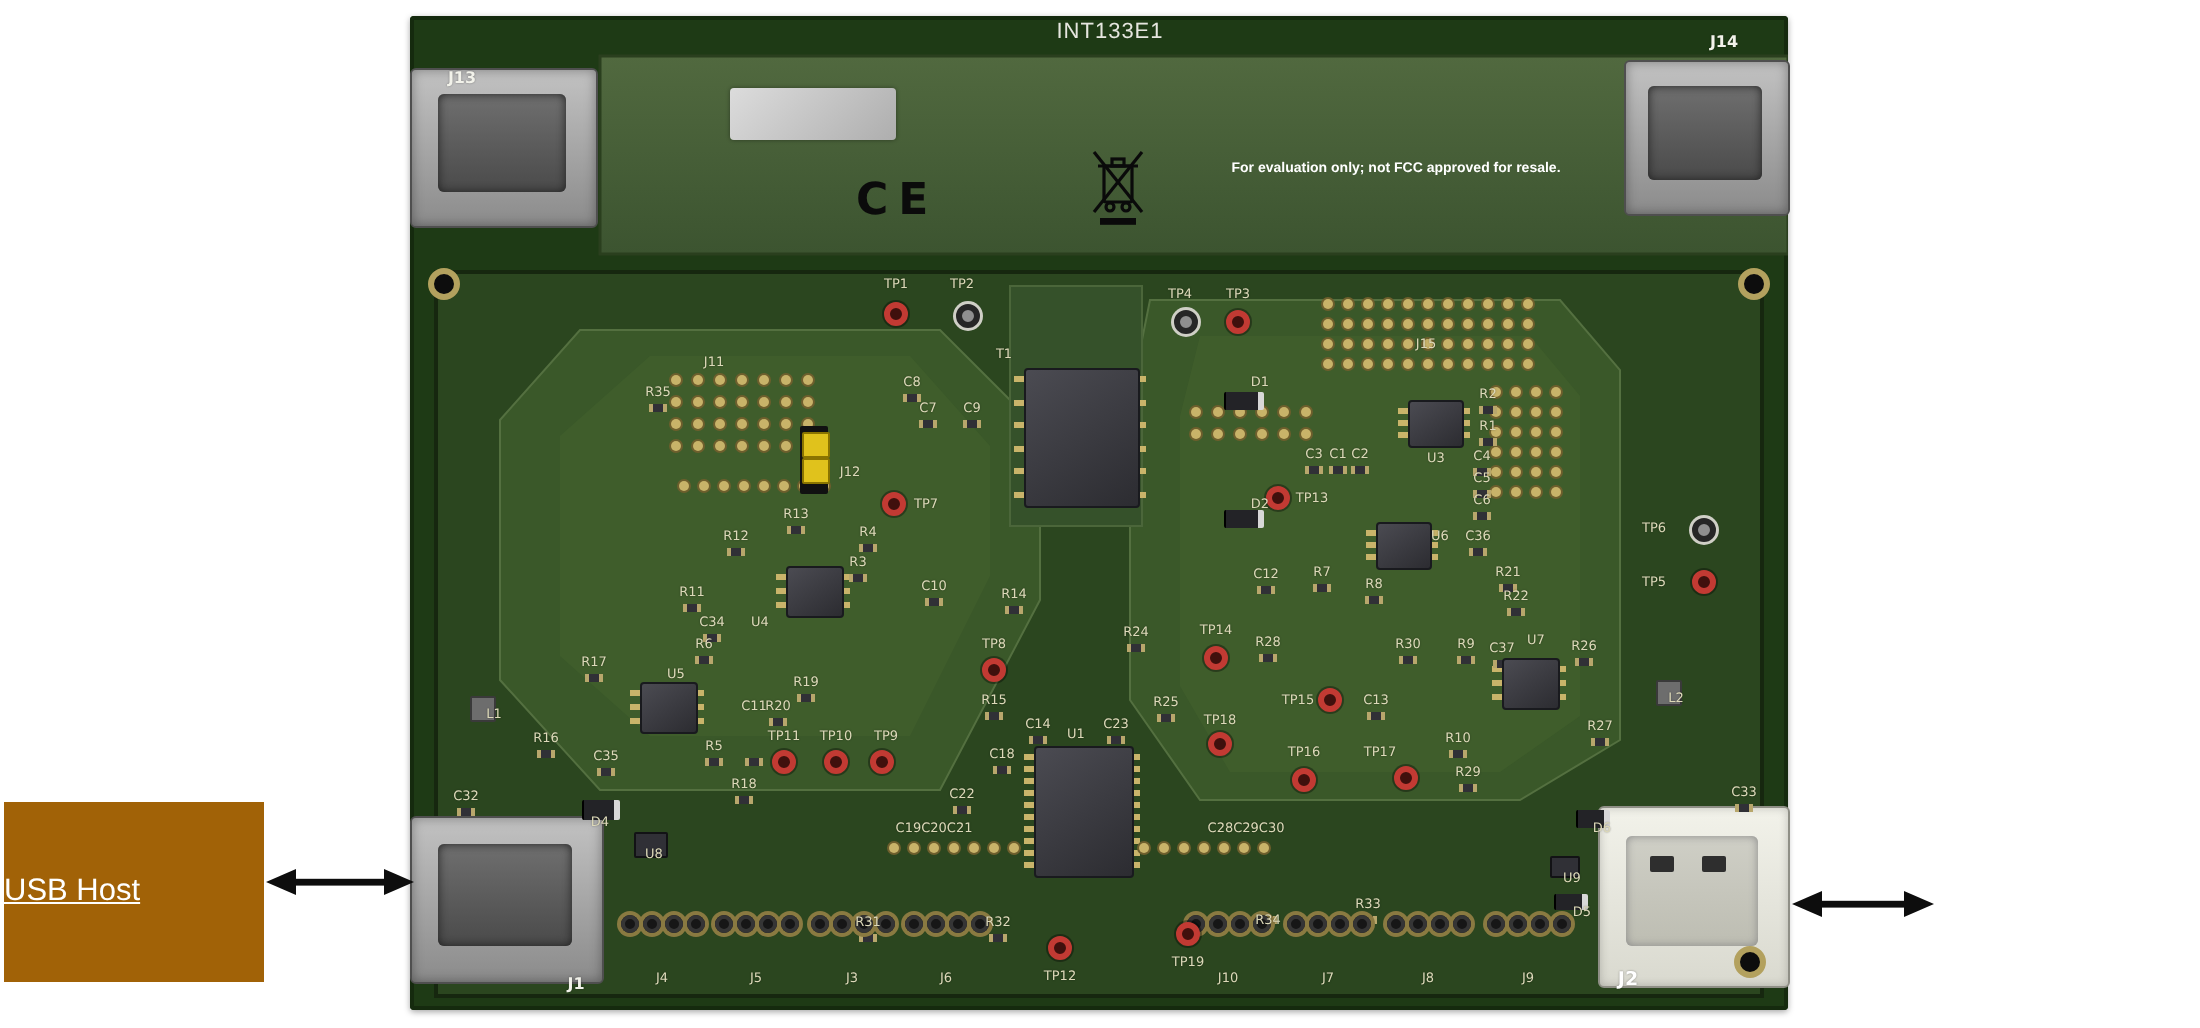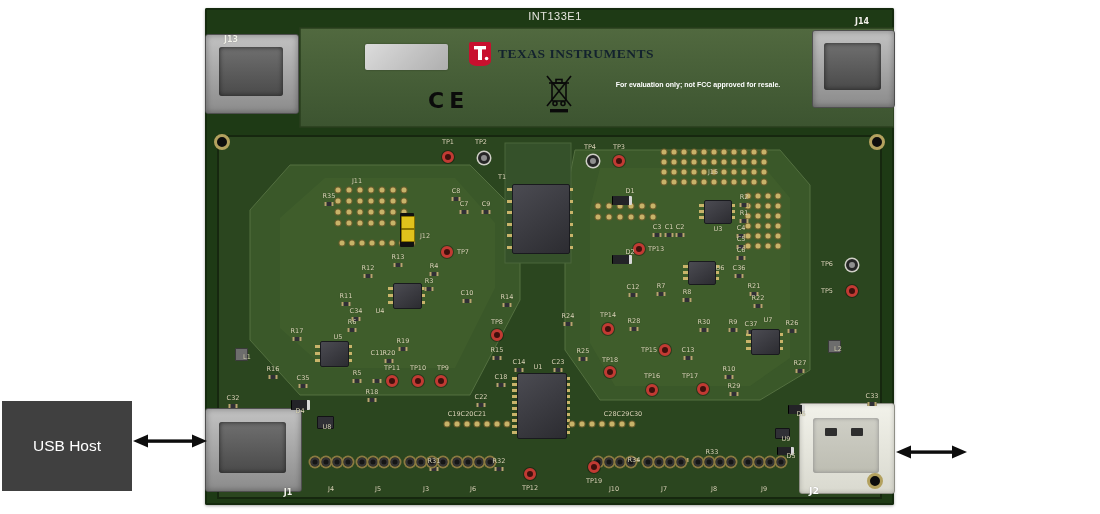--- a/index.html
+++ b/index.html
@@ -52,22 +52,22 @@
   .usb{position:absolute;z-index:2;border-radius:3px;}
   .usb.gray{background:linear-gradient(180deg,#c2c2c2,#8b8b8b);border:1px solid #4f4f4f;
             box-shadow:inset 0 0 6px rgba(0,0,0,.35);}
   .usb.white{background:linear-gradient(180deg,#f2f2ea,#d9d9cf);border:1px solid #8f8f86;
              box-shadow:inset 0 0 5px rgba(0,0,0,.2);}
   .usb .cavity{position:absolute;left:14%;top:16%;width:70%;height:62%;border-radius:3px;
                background:linear-gradient(180deg,#6f6f6f,#4a4a4a);box-shadow:inset 0 0 5px #222;}
   .usb.white .cavity{background:linear-gradient(180deg,#cfcfc6,#bdbdb2);box-shadow:inset 0 0 4px #888;}
   .usb .slot{position:absolute;width:18%;height:14%;background:#2e2e2e;border-radius:1px;}
   
-  .label-box{position:absolute;background:#404040;color:#ffffff;display:flex;align-items:center;
-             justify-content:center;font-size:15.5px;z-index:7;}
+  .label-box{position:absolute;background:#a16207;color:#ffffff;display:flex;align-items:center;
+             font-size:15.5px;z-index:7;text-decoration:underline;}
   .arrows{position:absolute;left:0;top:0;z-index:7;pointer-events:none;}
 </style>
 </head>
 <body>
 
 <div class="stage">
 
   <div class="pcb">
     <svg class="layers" width="689" height="497" viewBox="0 0 689 497">
       <defs>
@@ -82,29 +82,20 @@
       <polygon points="370,142 575,142 605,177 605,362 555,392 395,392 360,342 360,192" fill="#3a5829" stroke="#547040" stroke-width="1"></polygon>
       <rect x="300" y="135" width="66" height="120" fill="#35512a" stroke="#4b663a" stroke-width="1"></rect>
       <polygon points="120,170 250,170 290,215 290,280 250,360 120,360 75,320 75,210" fill="#43622e" opacity="0.55"></polygon>
       <polygon points="395,160 560,160 585,190 585,350 545,378 410,378 385,335 385,200" fill="#43622e" opacity="0.55"></polygon>
     </svg>
   </div>
 
   <div class="board-title">INT133E1</div>
   <div class="sticker"></div>
 
-  <div class="ti-logo">
-    <svg width="24" height="26" viewBox="0 0 24 26">
-      <path d="M3 1 h18 a2 2 0 0 1 2 2 v16 c0 4 -3 6 -11 6 C4 25 1 23 1 19 V3 a2 2 0 0 1 2-2 Z" fill="#c8102e"></path>
-      <rect x="10" y="5" width="4" height="14" fill="#ffffff"></rect>
-      <rect x="6" y="5" width="12" height="3.4" fill="#ffffff"></rect>
-      <circle cx="18.6" cy="17.5" r="1.8" fill="#ffffff"></circle>
-    </svg>
-    <span class="ti-brand" style="text-transform:uppercase;">Texas Instruments</span>
-  </div>
 
   <div class="ce-mark">CE</div>
 
   <div class="weee">
     <svg width="30" height="44" viewBox="0 0 30 44">
       <g stroke="#0a0a0a" stroke-width="1.6" fill="none">
         <rect x="8" y="9" width="14" height="18" rx="1"></rect>
         <line x1="5" y1="9" x2="25" y2="9"></line>
         <rect x="12" y="5.5" width="6" height="3.5"></rect>
         <circle cx="11" cy="29.5" r="2"></circle>
@@ -263,21 +254,21 @@
       <div class="passive" style="left: 583px; top: 359px; transform: translate(-50%, -50%);"></div>
       <div class="silk" style="left: 688px; top: 350px;">C13</div>
       <div class="passive" style="left: 688px; top: 358px; transform: translate(-50%, -50%);"></div>
       <div class="silk" style="left: 729px; top: 369px;">R10</div>
       <div class="passive" style="left: 729px; top: 377px; transform: translate(-50%, -50%);"></div>
       <div class="silk" style="left: 734px; top: 386px;">R29</div>
       <div class="passive" style="left: 734px; top: 394px; transform: translate(-50%, -50%);"></div>
       <div class="silk" style="left: 623px; top: 414px;">C28C29C30</div>
       <div class="silk" style="left: 634px; top: 460px; text-align: center;">R34</div>
       <div class="passive" style="left: 634px; top: 460px; transform: translate(-50%, -50%);"></div>
-      <div class="silk" style="left: 684px; top: 452px; margin-left: 28px;">R33</div>
+      <div class="silk" style="left: 684px; top: 452px;">R33</div>
       <div class="passive" style="left: 684px; top: 460px; transform: translate(-50%, -50%);"></div>
       <div class="silk" style="left: 614px; top: 489px;">J10</div>
       <div class="silk" style="left: 664px; top: 489px;">J7</div>
       <div class="silk" style="left: 714px; top: 489px;">J8</div>
       <div class="silk" style="left: 764px; top: 489px;">J9</div>
       <div class="silk" style="left: 838px; top: 349px;">L2</div>
       <div class="silk" style="left: 872px; top: 396px;">C33</div>
       <div class="passive" style="left: 872px; top: 404px; transform: translate(-50%, -50%);"></div>
       <div class="silk" style="left: 801px; top: 414px;">D6</div>
       <div class="silk" style="left: 786px; top: 439px;">U9</div>

